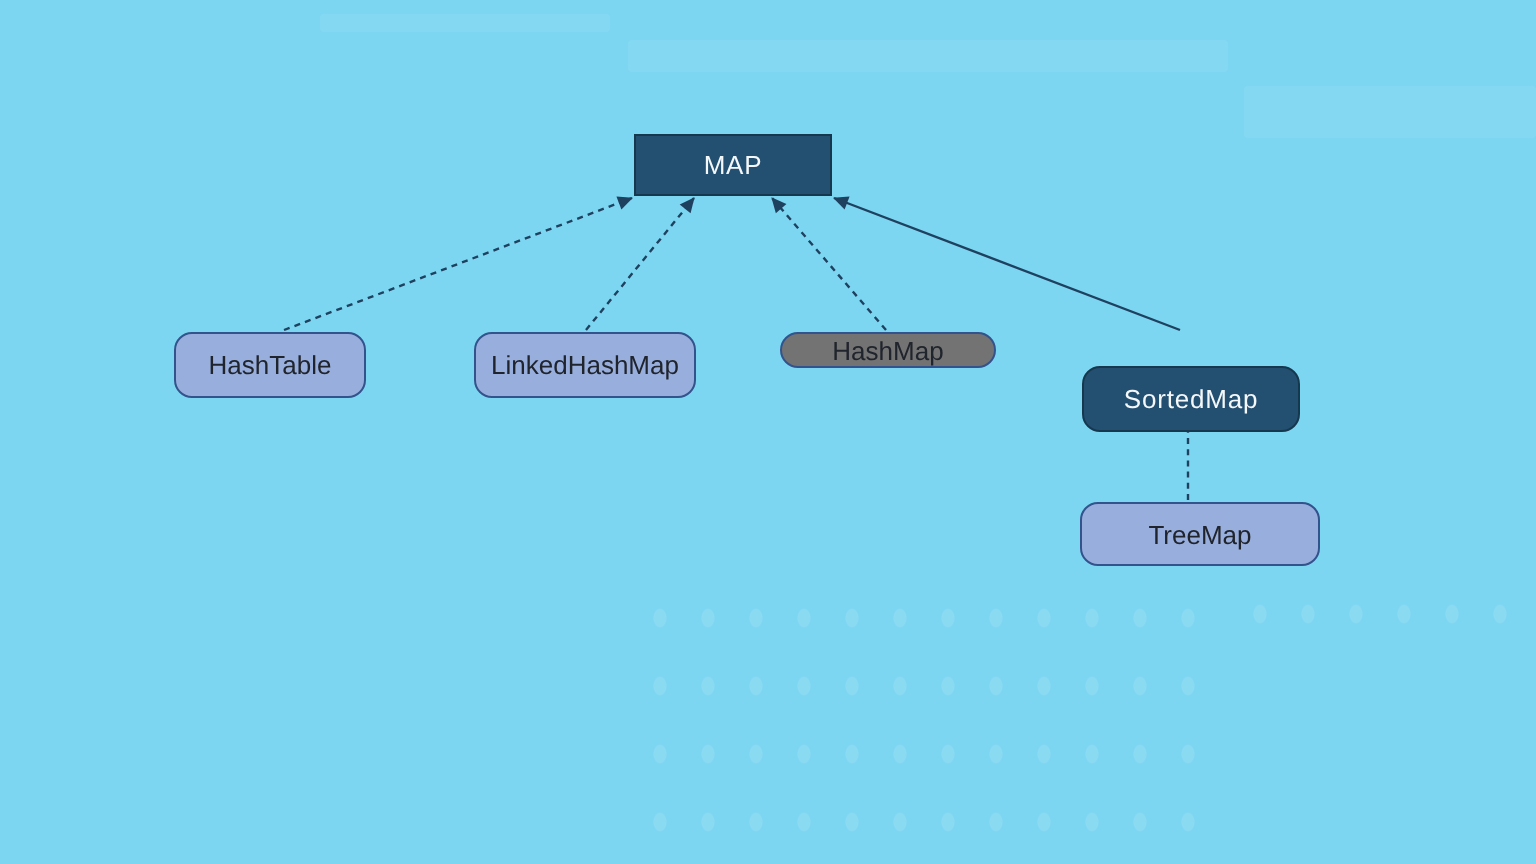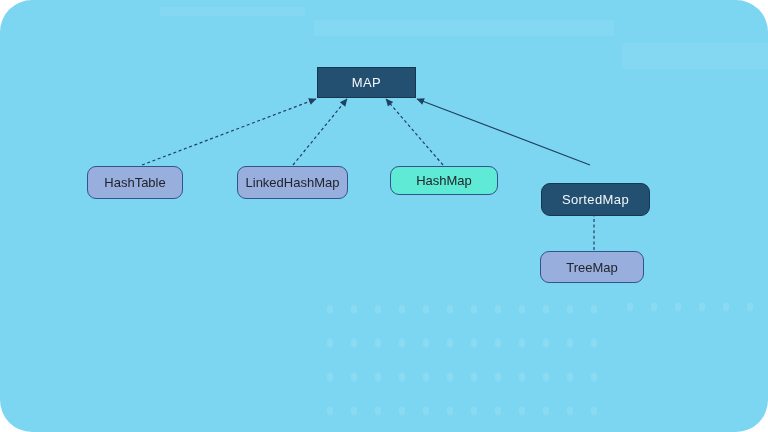--- a/index.html
+++ b/index.html
@@ -3,21 +3,20 @@
 <meta charset="utf-8">
 <style>
   html, body { margin:0; padding:0; }
   body { font-family:"Liberation Sans", sans-serif; }
 
   .canvas {
     position:relative;
     width:768px; height:432px;
     background:#7dd6f1;
     overflow:hidden;
-    border-radius:32px;
   }
 
   .edge-layer {
     position:absolute; left:0; top:0;
     width:768px; height:432px;
     pointer-events:none;
   }
 
   .node {
     position:absolute;
@@ -73,18 +72,18 @@
         <line x1="443" y1="165" x2="386" y2="99" stroke="#1e415f" stroke-width="1.2" stroke-dasharray="3 2.6" marker-end="url(#arrowhead)"></line>
         <line x1="590" y1="165" x2="417" y2="99" stroke="#1e415f" stroke-width="1.2" marker-end="url(#arrowhead)"></line>
         <line x1="594" y1="250" x2="594" y2="201" stroke="#1e415f" stroke-width="1.2" stroke-dasharray="3 2.6" marker-end="url(#arrowhead)"></line>
       </g>
   </svg>
 
   <div>
       <div class="node dark rect" style="left: 317px; top: 67px; width: 99px; height: 31px; background: rgb(35, 79, 112); border-color: rgb(22, 56, 79); color: rgb(244, 248, 251);">MAP</div>
       <div class="node light rounded" style="left: 87px; top: 166px; width: 96px; height: 33px; background: rgb(152, 174, 221); border-color: rgb(51, 83, 140); color: rgb(32, 36, 44);">HashTable</div>
       <div class="node light rounded" style="left: 237px; top: 166px; width: 111px; height: 33px; background: rgb(152, 174, 221); border-color: rgb(51, 83, 140); color: rgb(32, 36, 44);">LinkedHashMap</div>
-      <div class="node light rounded" style="left: 390px; top: 166px; width: 108px; height: 29px; background: #5eead4; border-color: rgb(51, 83, 140); color: rgb(32, 36, 44);">HashMap</div>
+      <div class="node light rounded" style="left: 390px; top: 166px; width: 108px; height: 18px; background: #737373; border-color: rgb(51, 83, 140); color: rgb(32, 36, 44);">HashMap</div>
       <div class="node dark rounded" style="left: 541px; top: 166px; width: 109px; height: 33px; background: rgb(35, 79, 112); border-color: rgb(22, 56, 79); color: rgb(244, 248, 251); margin-top: 17px;">SortedMap</div>
-      <div class="node light rounded" style="left: 540px; top: 251px; width: 104px; height: 32px; background: rgb(152, 174, 221); border-color: rgb(51, 83, 140); color: rgb(32, 36, 44);">TreeMap</div>
+      <div class="node light rounded" style="left: 540px; top: 251px; width: 120px; height: 32px; background: rgb(152, 174, 221); border-color: rgb(51, 83, 140); color: rgb(32, 36, 44);">TreeMap</div>
     </div>
 
 </div>
 
 </body></html>

